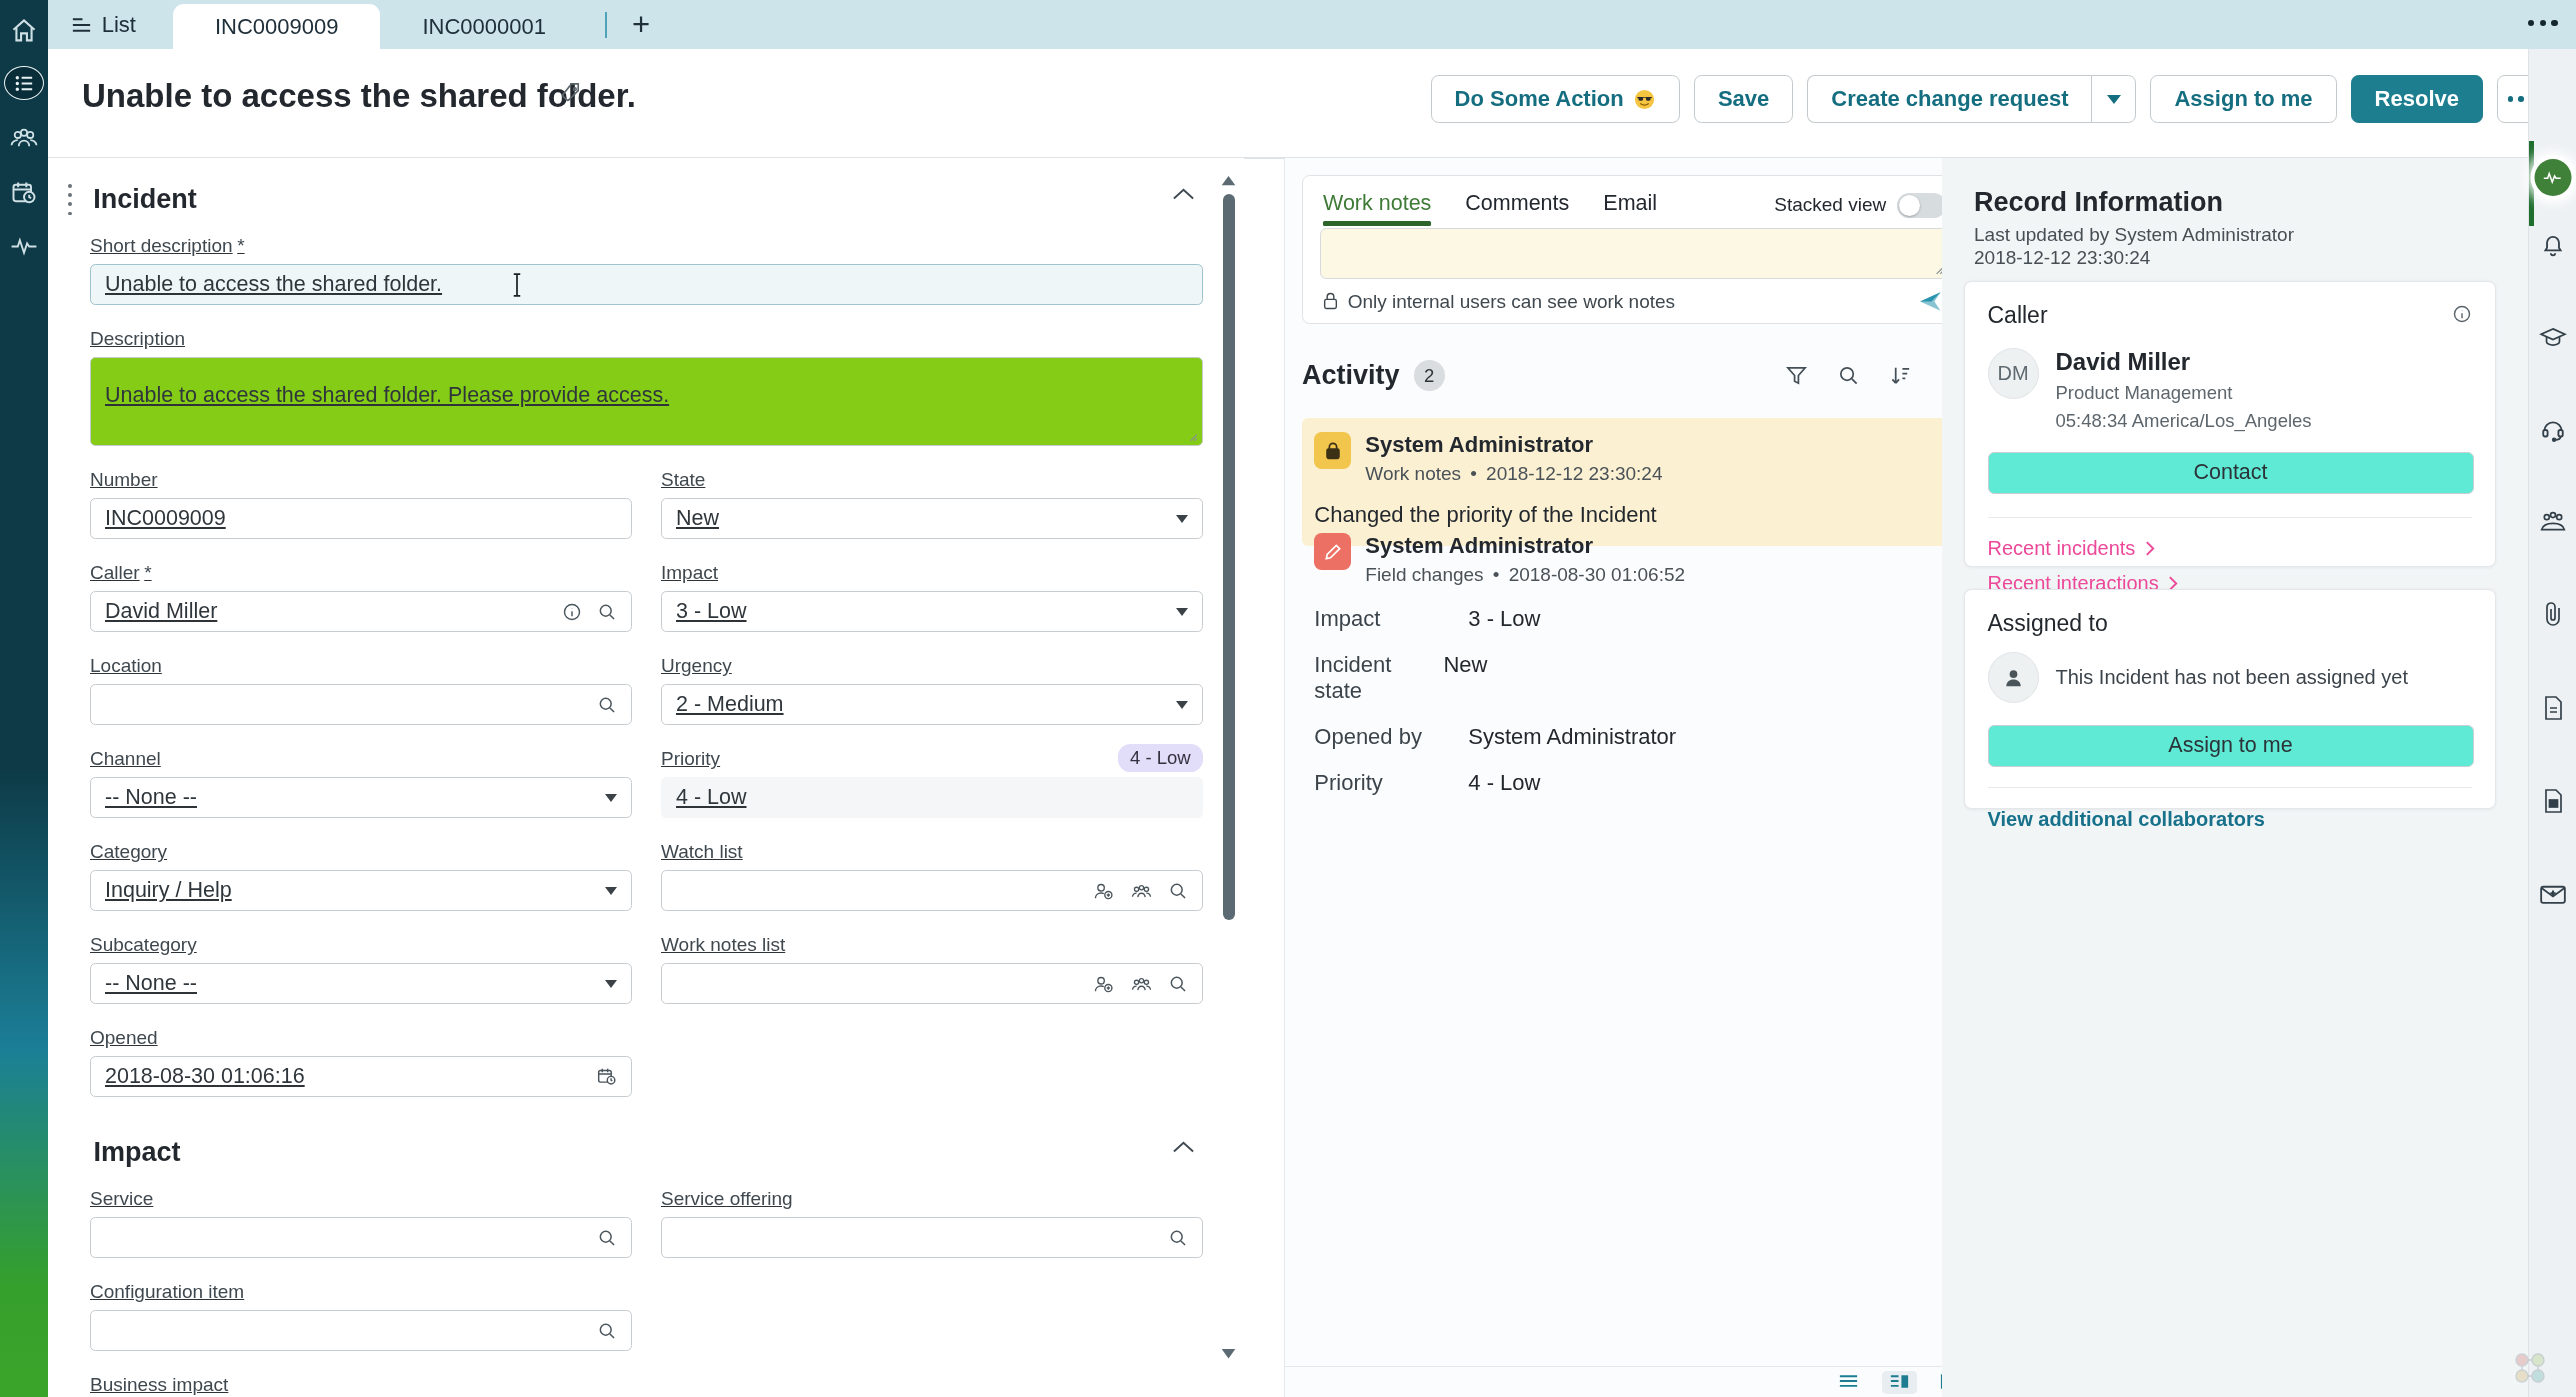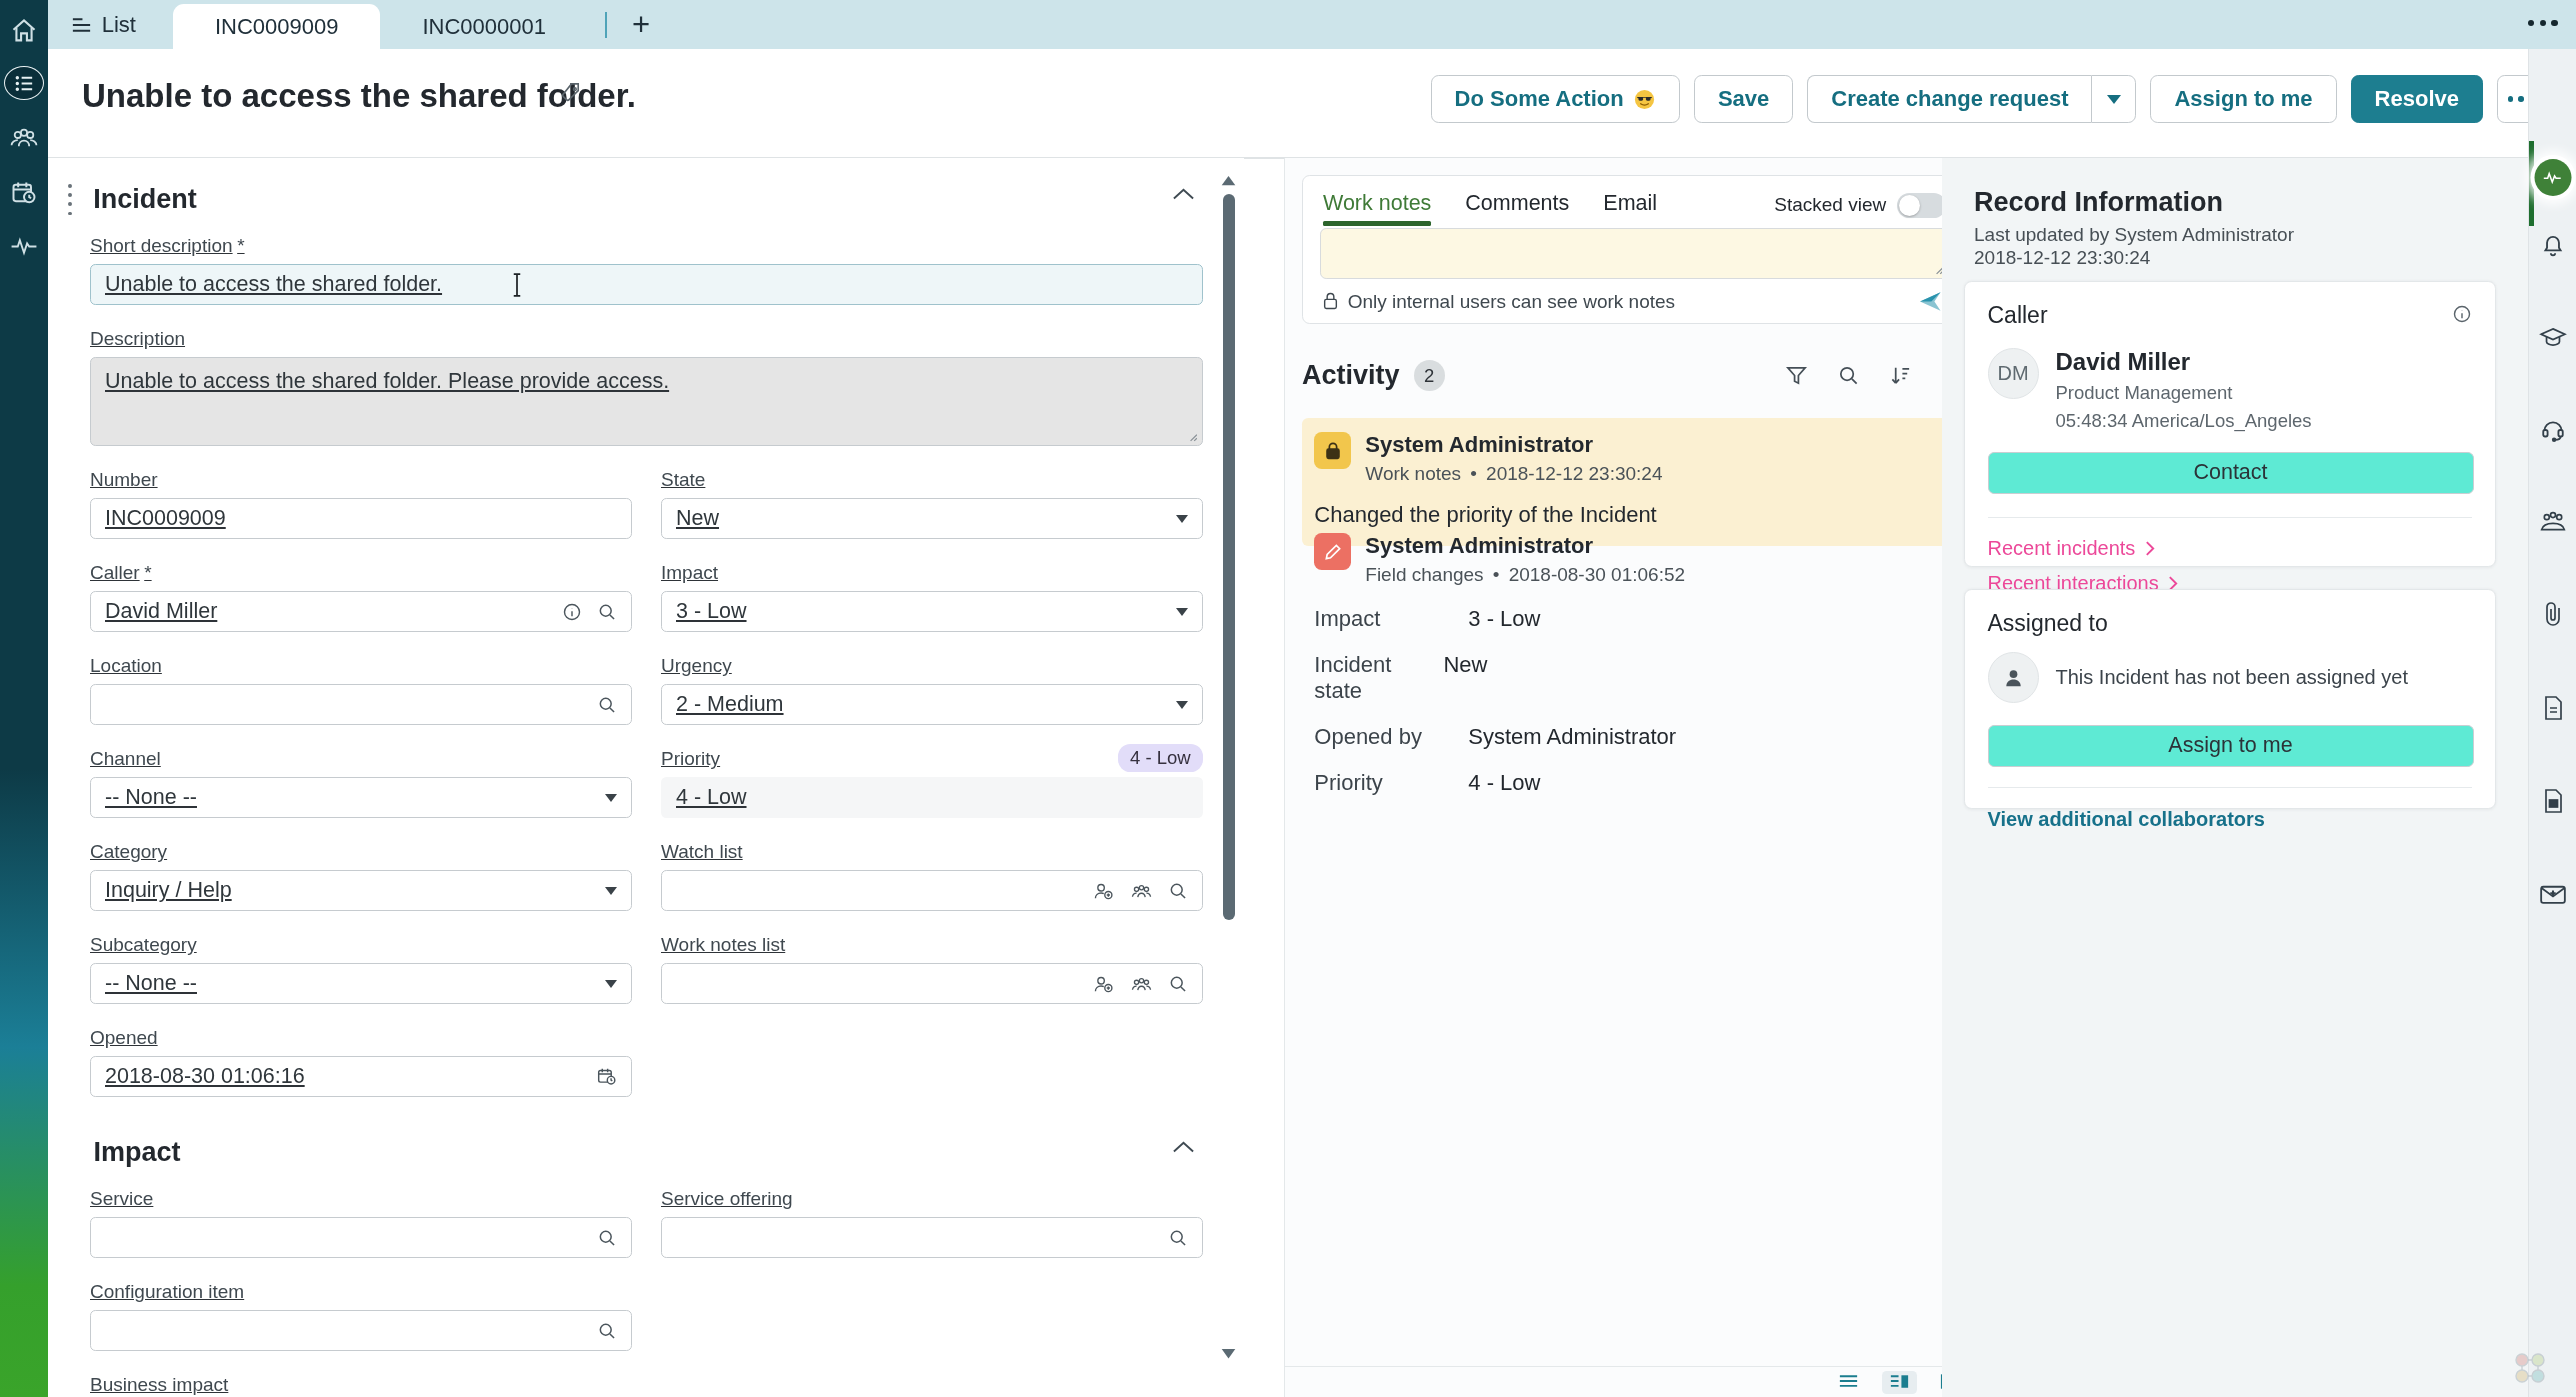--- a/index.html
+++ b/index.html
@@ -68,22 +68,22 @@
   .flabel { font-size:19px; color:#3f484f; margin-bottom:7px; }
   .req { color:#3f484f; margin-left:4.6px; }
   .ctrl { position:relative; height:41px; border:1.5px solid #c6cbcf; border-radius:5.4px; background:#fff;
     display:flex; align-items:center; padding:0 14px; font-size:21.5px; color:#2f363b; }
   .ctrl.focused { background:#eef6f8; border-color:#9fc2cc; }
   .ctrl.readonly { background:#f5f6f7; border-color:transparent; }
   .ctrl .val { flex:1 1 auto; white-space:nowrap; overflow:hidden; }
   .ctrl .right-icons { display:flex; gap:15.4px; align-items:center; color:#4b555c; }
   .sel-caret { width:0; height:0; border-left:6.2px solid transparent; border-right:6.2px solid transparent;
     border-top:8.5px solid #3a4248; }
-  .tarea { border:1.5px solid #c6cbcf; border-radius:5.4px; background:#e5e5e5; position:relative;
-    font-size:21.5px; color:#2f363b; padding:11px 14px; }
+  .tarea { border:1.5px solid #c6cbcf; border-radius:5.4px; background:#84cc16; position:relative;
+    font-size:21.5px; color:#2f363b; padding:25px 14px; }
   .resize-glyph { position:absolute; right:4.6px; bottom:3.1px; color:#8a9298; }
   .badge { position:absolute; right:0; top:-4.6px; background:#e2ddf9; color:#36313f;
     font-size:18.5px; border-radius:12.3px; padding:3.1px 12.3px; }
   .ibeam { position:absolute; left:419px; top:7px; }
 
   
   #form-sb-up { left:1220px; top:174px; color:#5b6a73; }
   #form-sb-thumb { left:1223px; top:194px; width:11.5px; height:726px; background:#5b6a73; border-radius:7px; }
   #form-sb-down { left:1220px; top:1348px; color:#5b6a73; }
 

